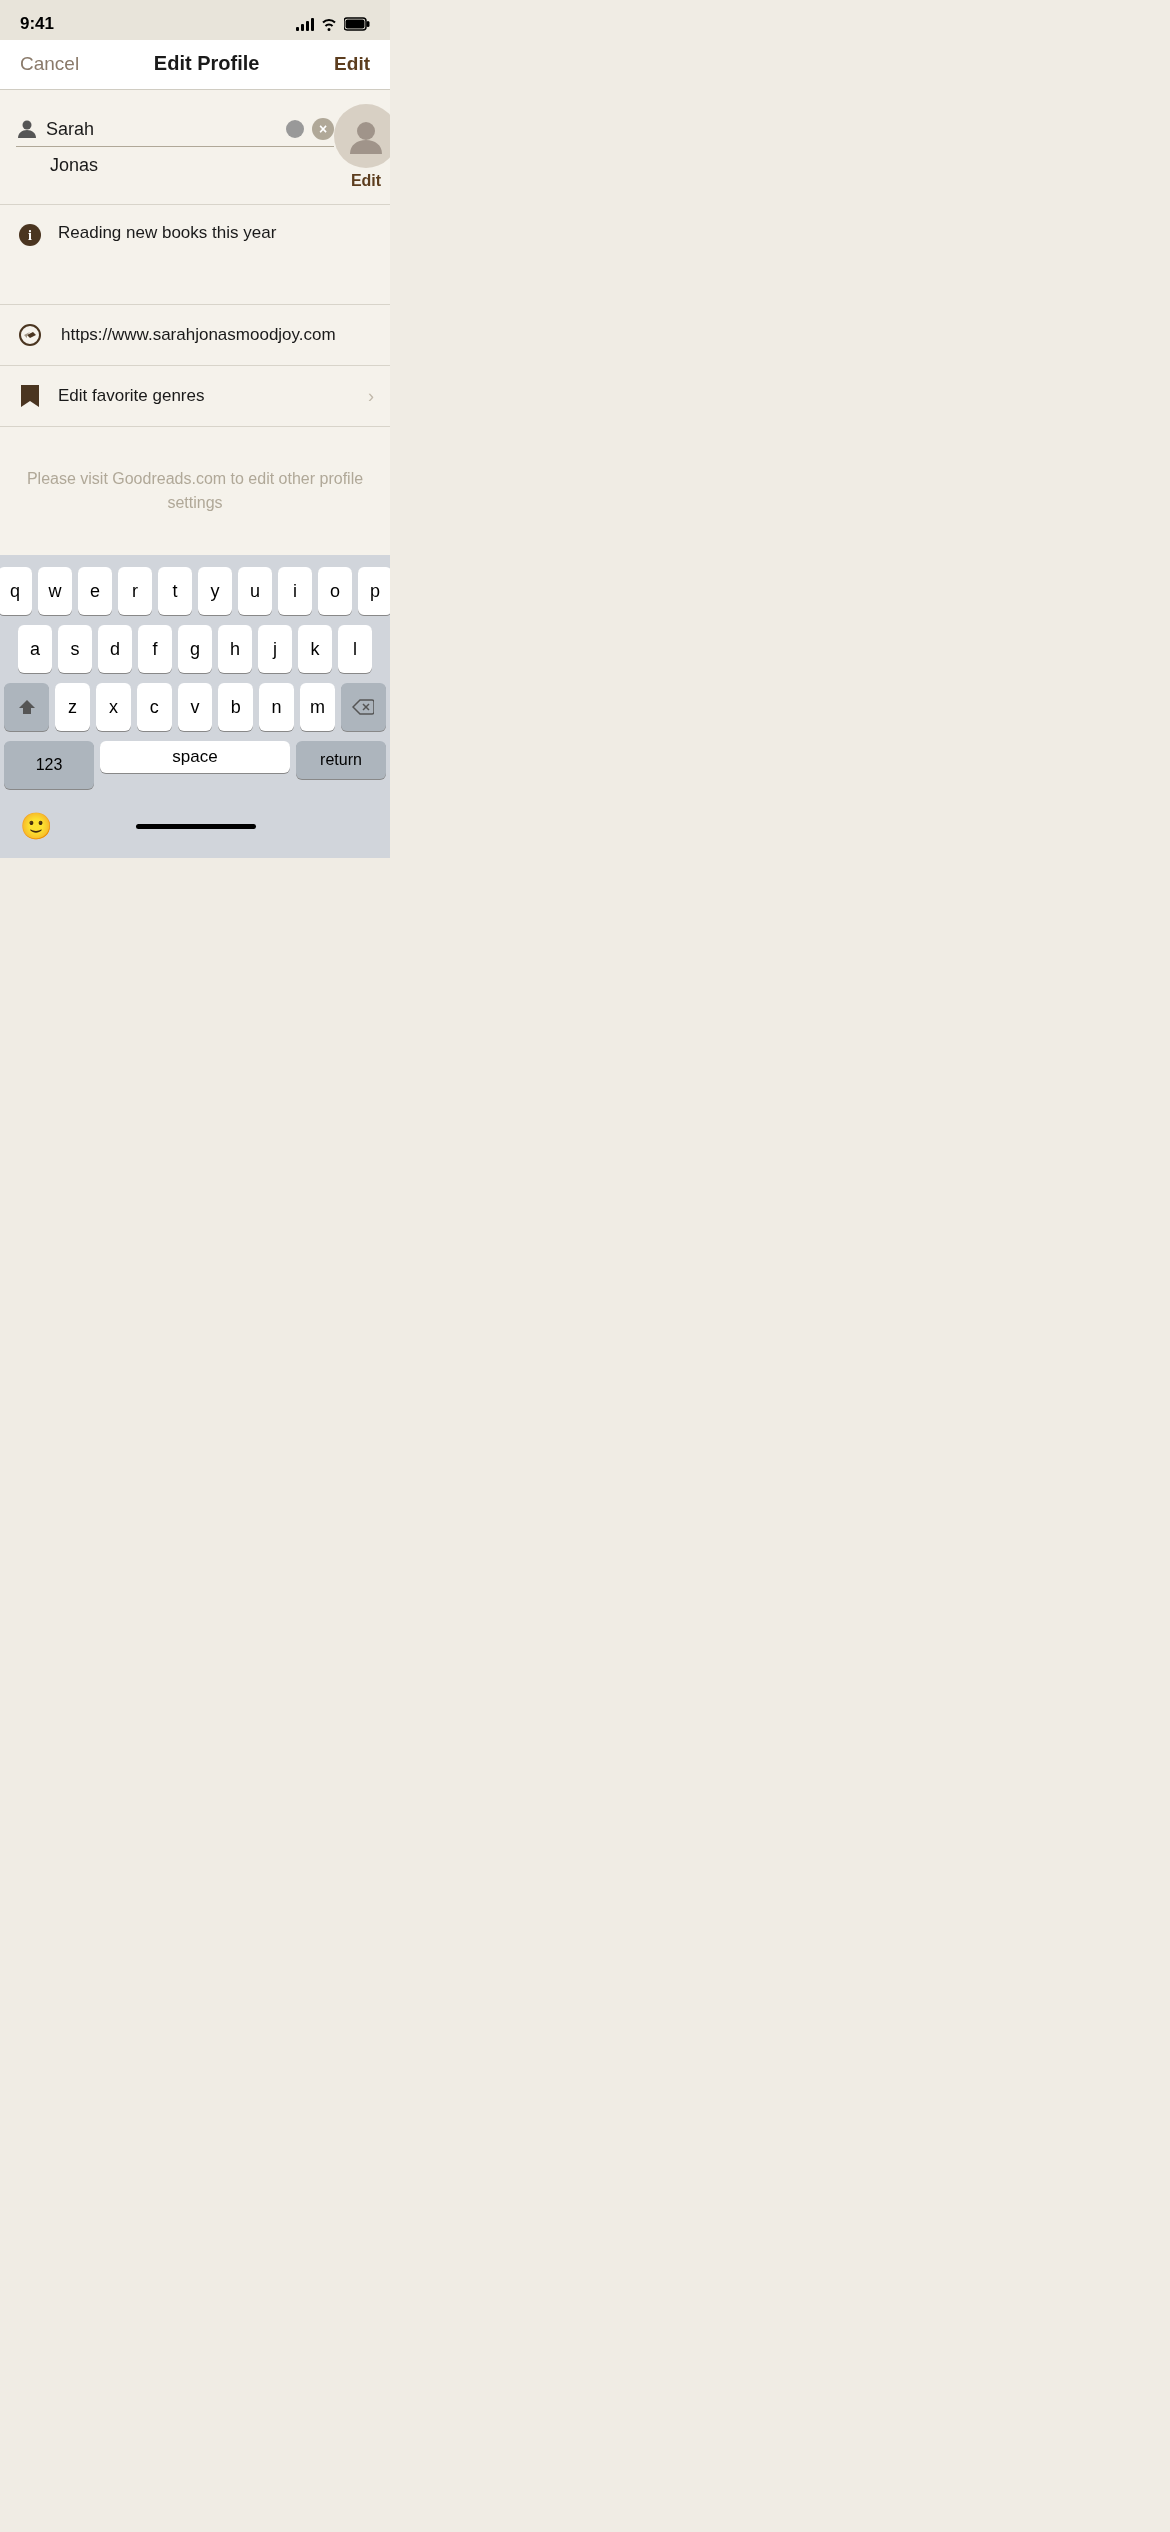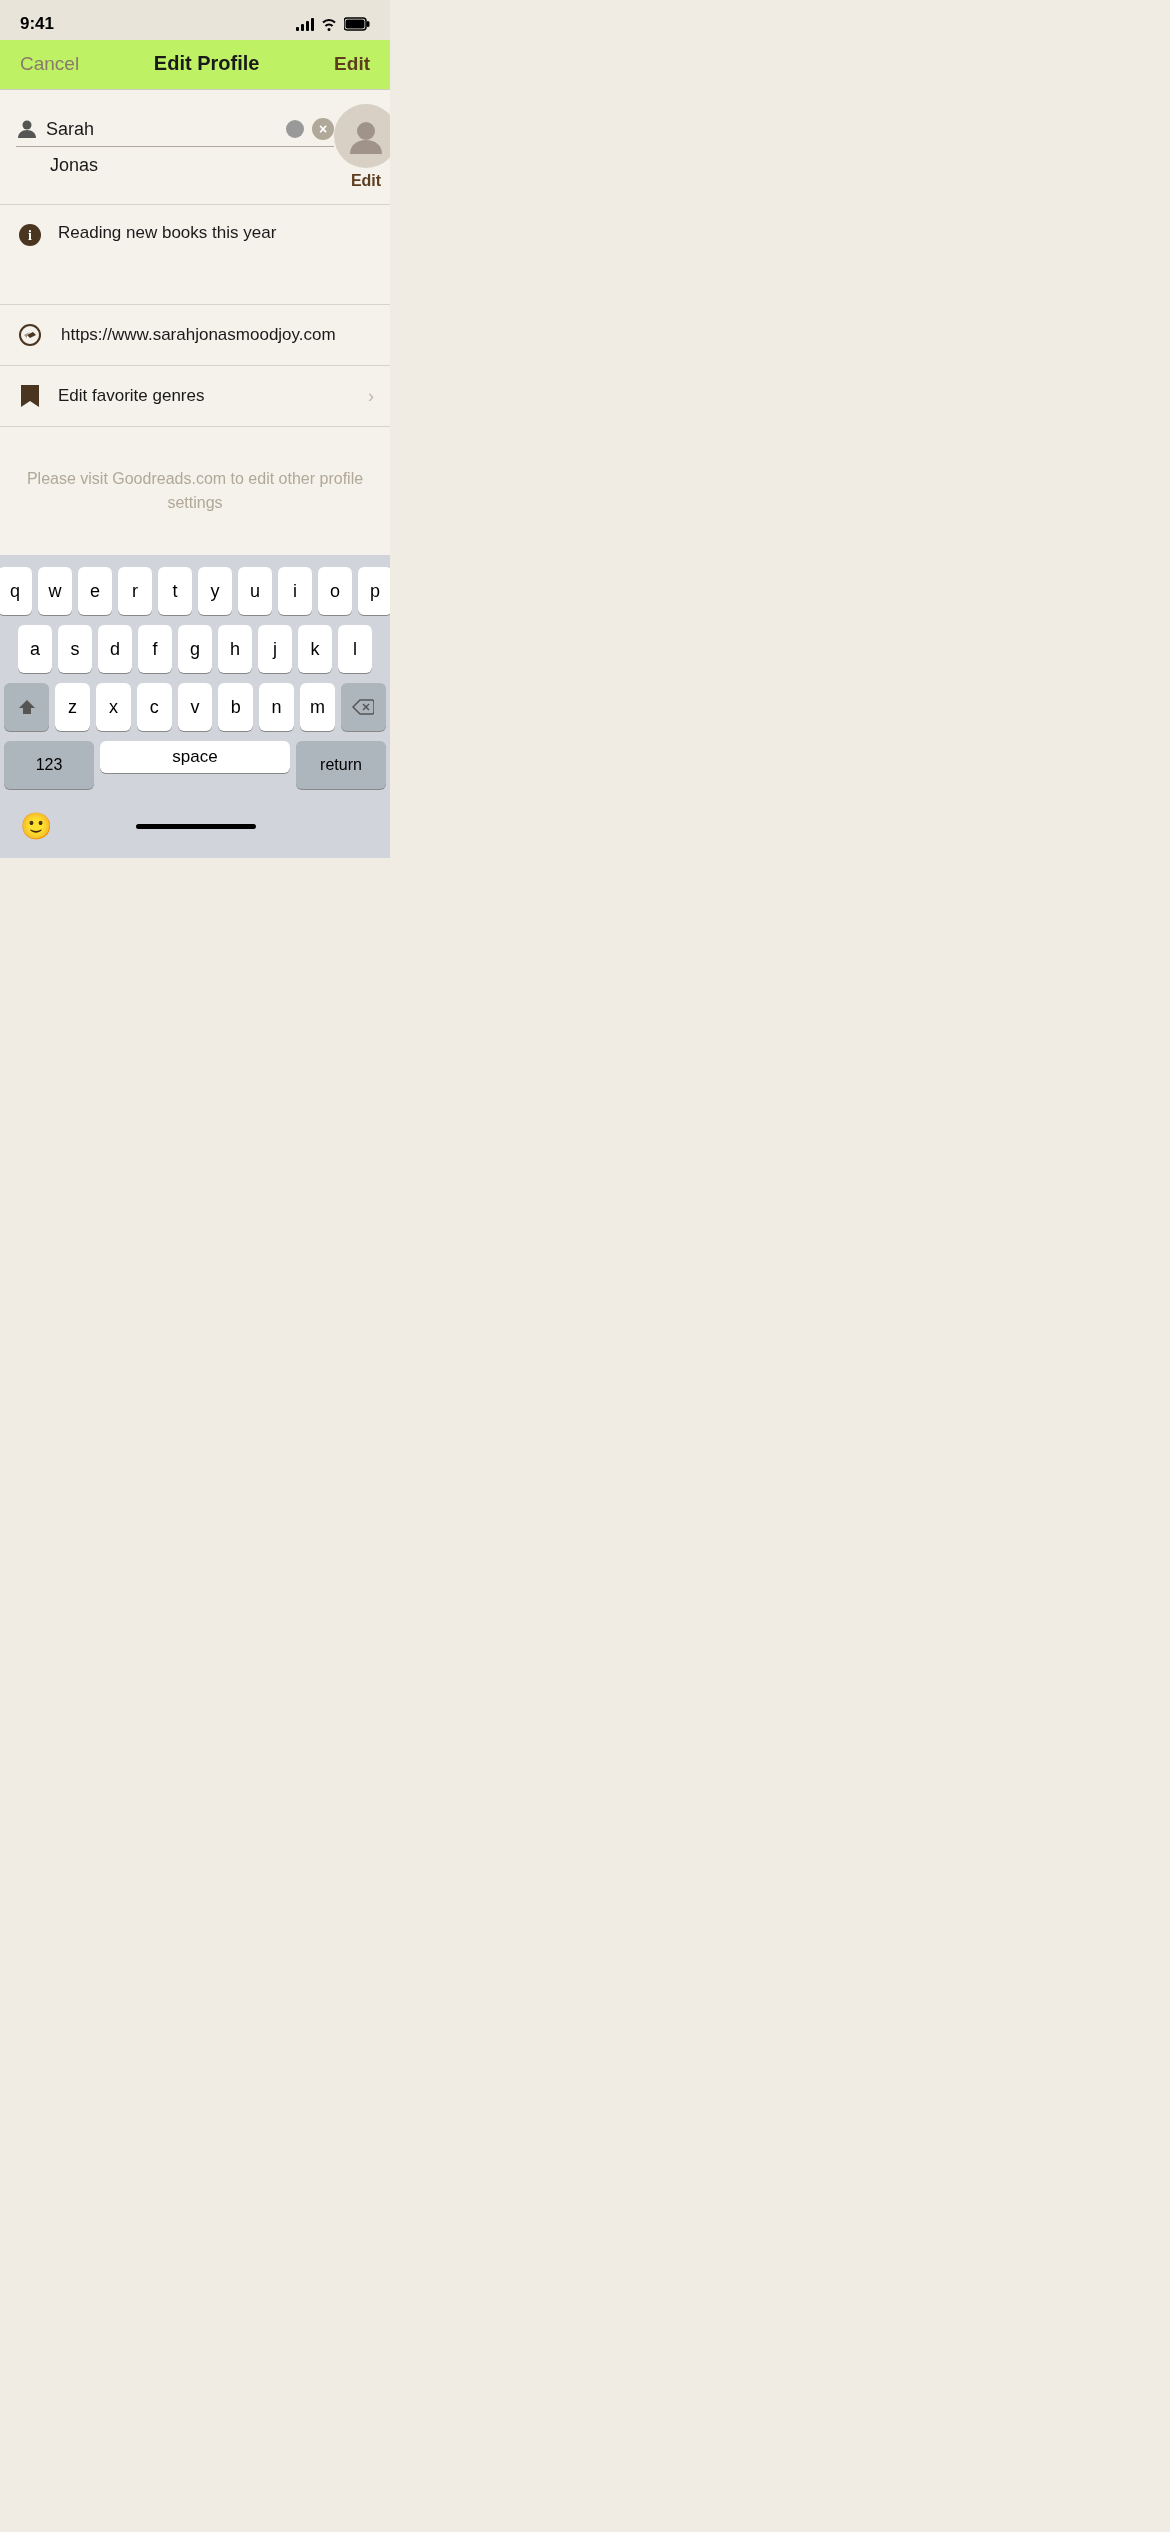--- a/index.html
+++ b/index.html
@@ -44,21 +44,21 @@
       background: #000;
       border-radius: 1px;
     }
 
     
     .nav-bar {
       display: flex;
       justify-content: space-between;
       align-items: center;
       padding: 12px 20px 14px;
-      background: #bef264;
+      background: #ffffff;
       border-bottom: 1px solid #d0ccc2;
     }
 
     .nav-cancel {
       font-size: 19px;
       color: #8a7a6a;
       font-weight: 400;
       cursor: pointer;
       background: none;
       border: none;
@@ -338,21 +338,21 @@
     }
 
     .key-return {
       background: #adb5bd;
       border-radius: 6px;
       font-size: 16px;
       color: #000;
       display: flex;
       align-items: center;
       justify-content: center;
-      height: 48px;
+      height: 38px;
       width: 90px;
       box-shadow: 0 1px 0 #888;
       cursor: pointer;
       user-select: none;
     }
 
     .keyboard-extras {
       display: flex;
       align-items: center;
       justify-content: space-between;

